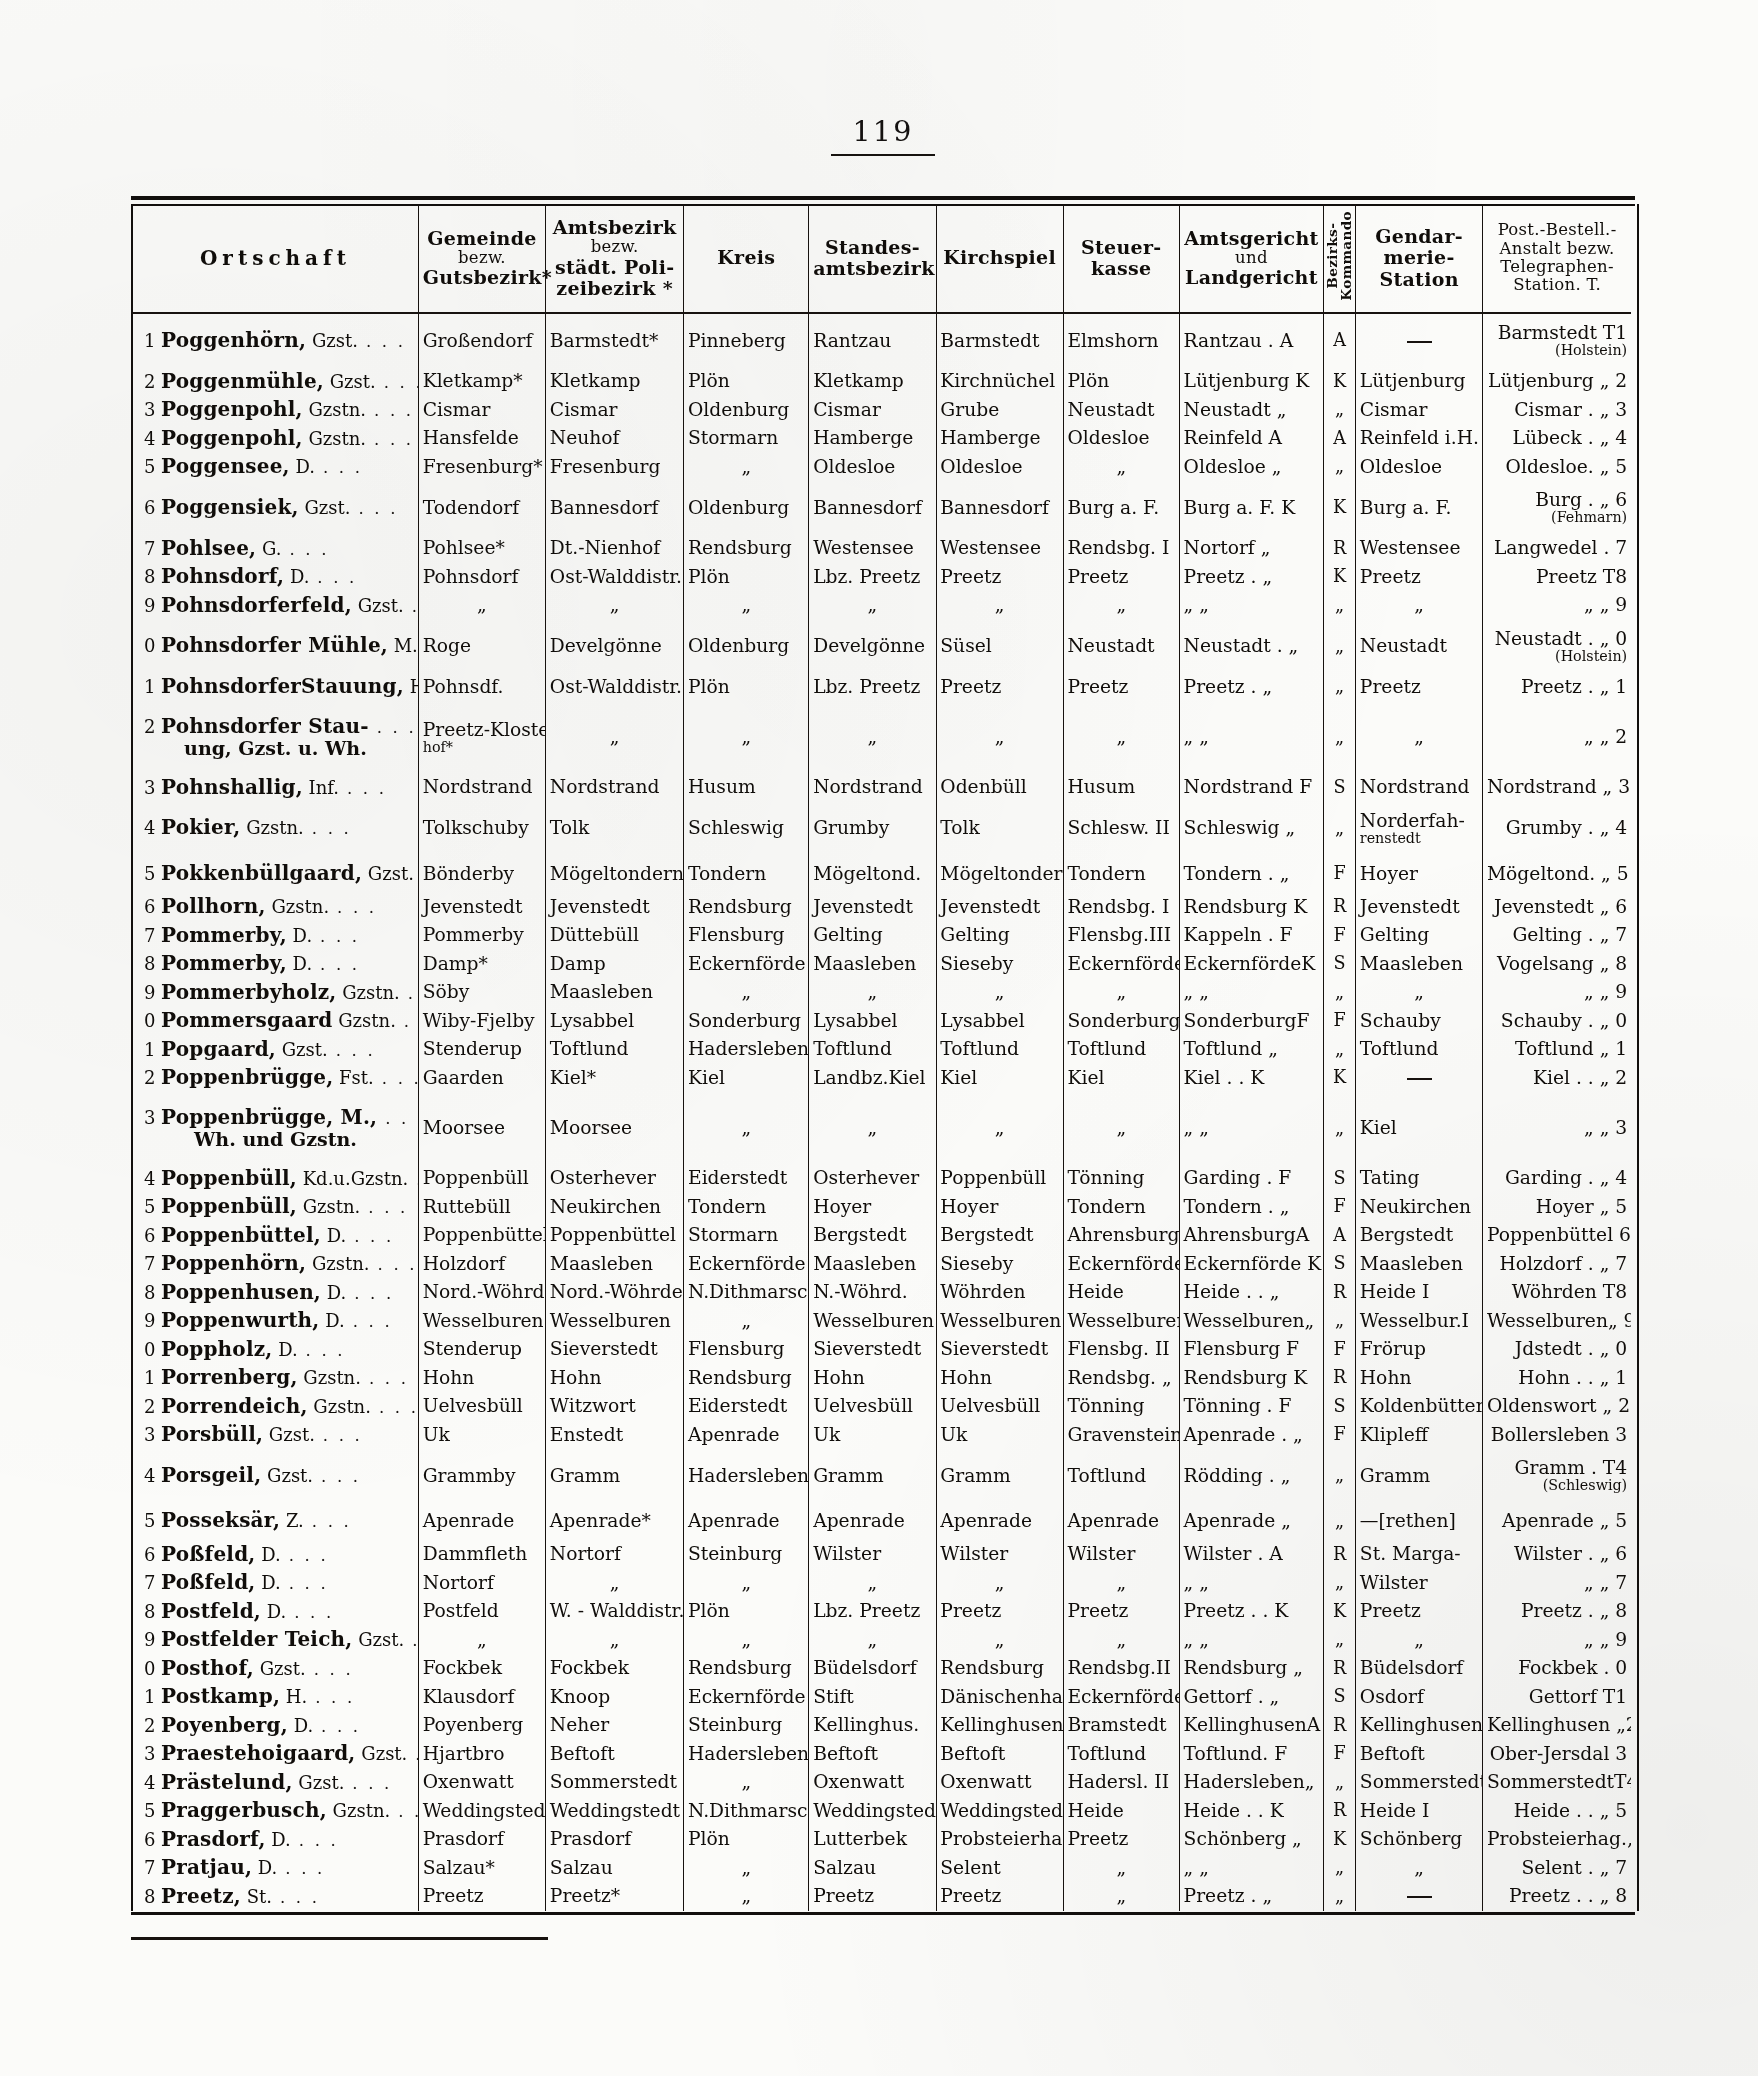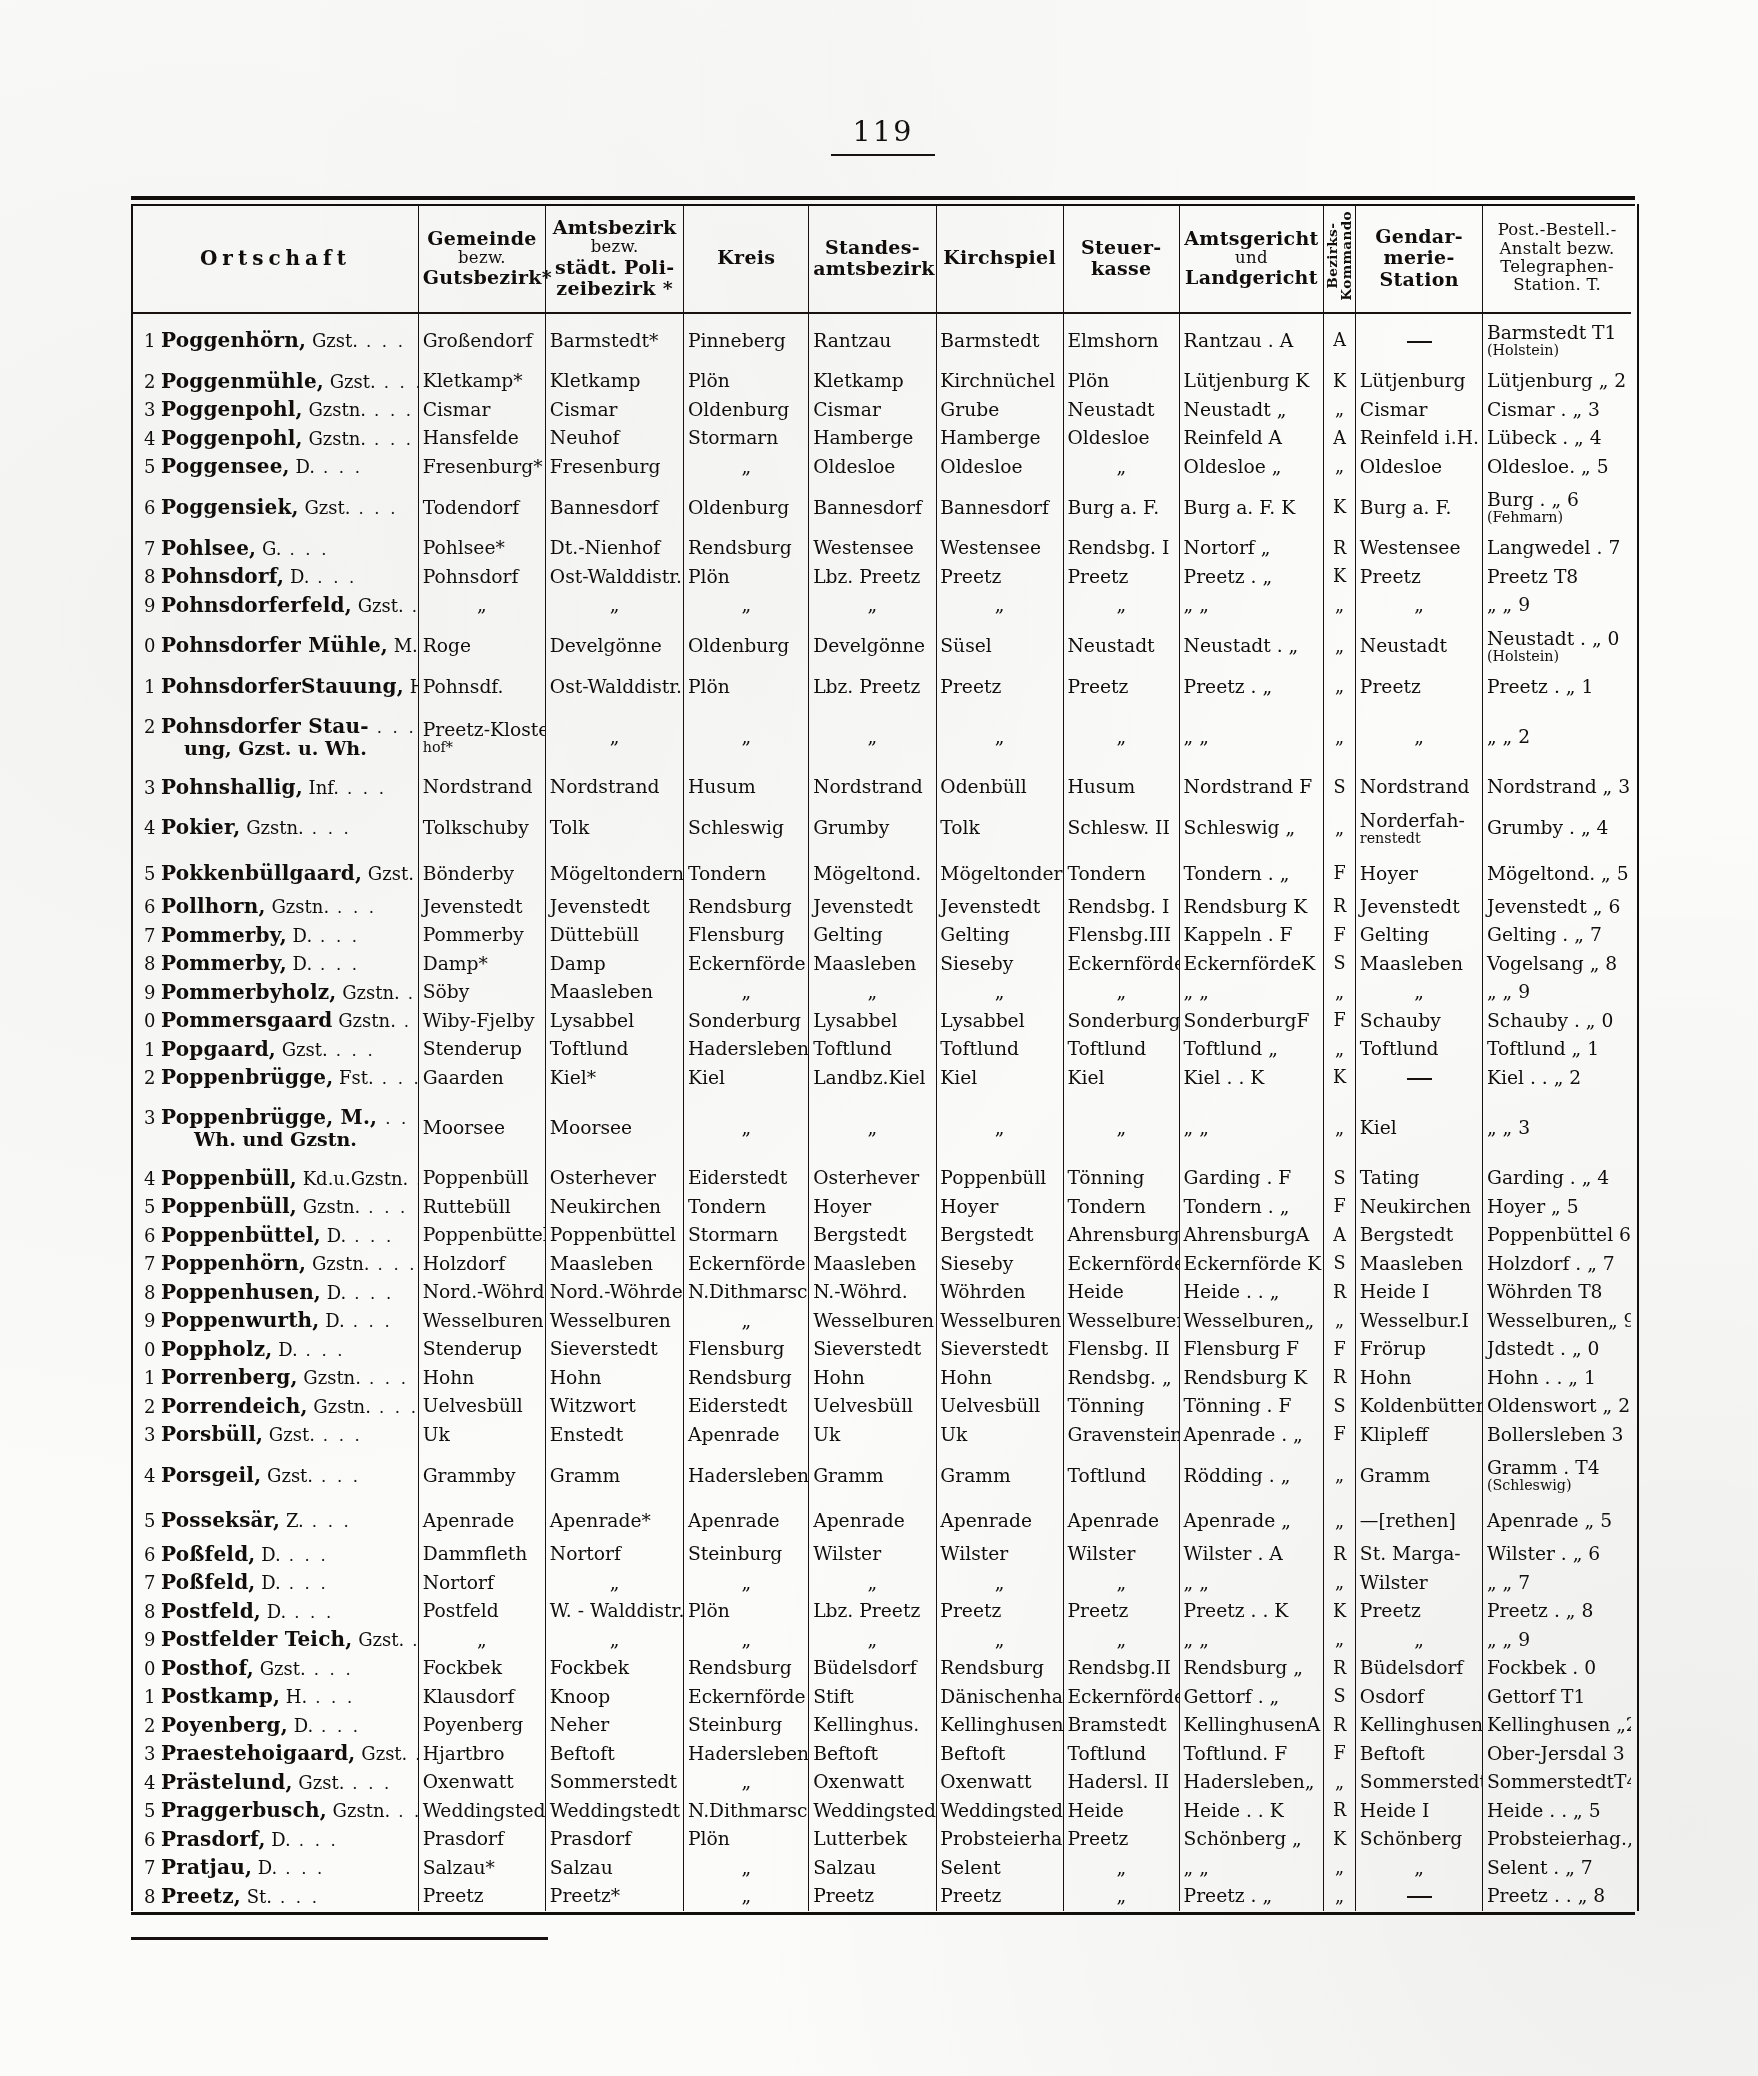--- a/index.html
+++ b/index.html
@@ -103,21 +103,21 @@
   tbody tr.tall td{height:53px;}
   tbody tr.xtall td{height:72px;}
   tbody tr.gap td{height:38px;}
 
   td.c-ort{ text-align:left; padding-left:7.7px; font-size:19px;}
   td.c-gem, td.c-amt, td.c-kreis, td.c-stand, td.c-kirch, td.c-steuer, td.c-gericht{
     text-align:left;
   }
   td.c-bez{ text-align:center; font-size:17.6px; }
   td.c-gend{ text-align:left; }
-  td.c-post{ text-align:left; }
+  td.c-post{ text-align:right; }
 
   .num{
     display:inline-block;
     width:18.7px;
     text-align:right;
     font-family:"DejaVu Serif","Liberation Serif",serif;
     font-size:18px;
     margin-right:5.5px;
   }
   .pname{ font-weight:bold; font-size:20px; letter-spacing:0.2px;margin-top:7px;}

